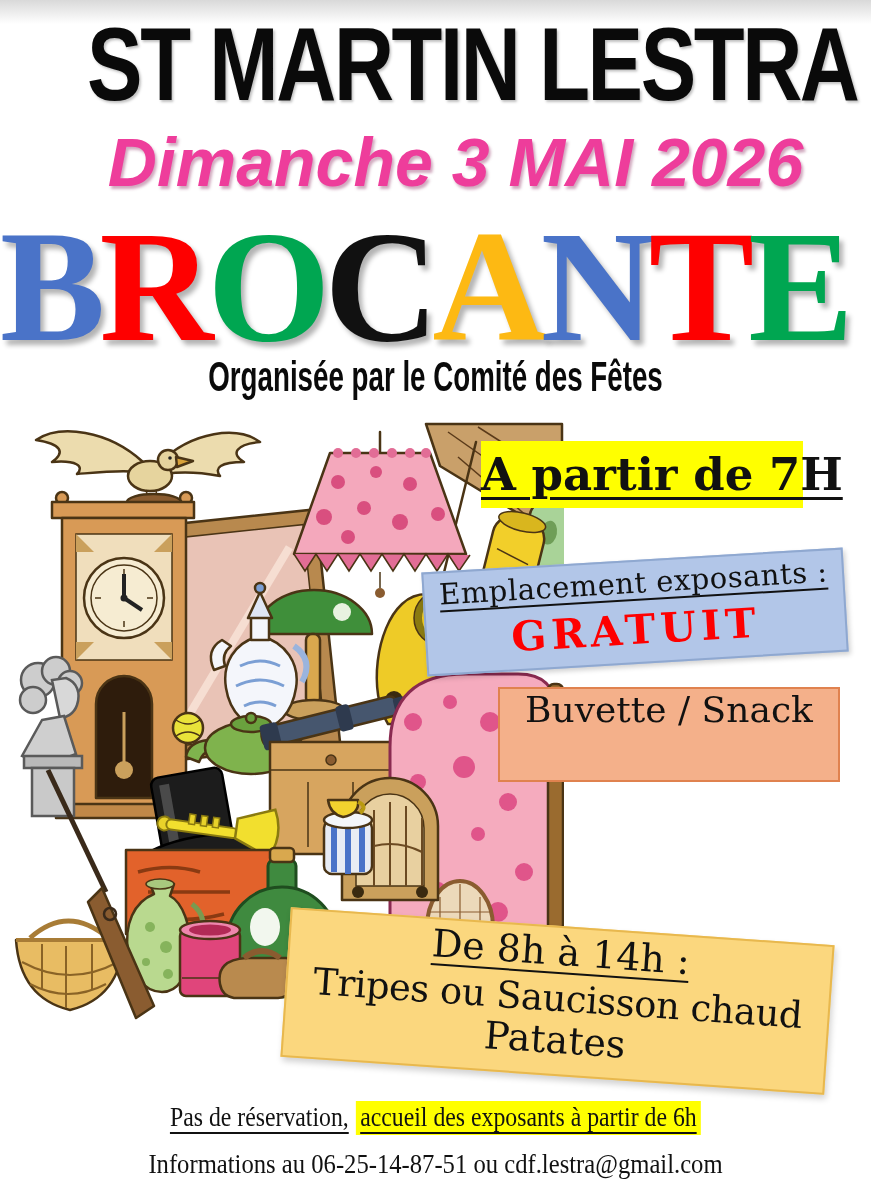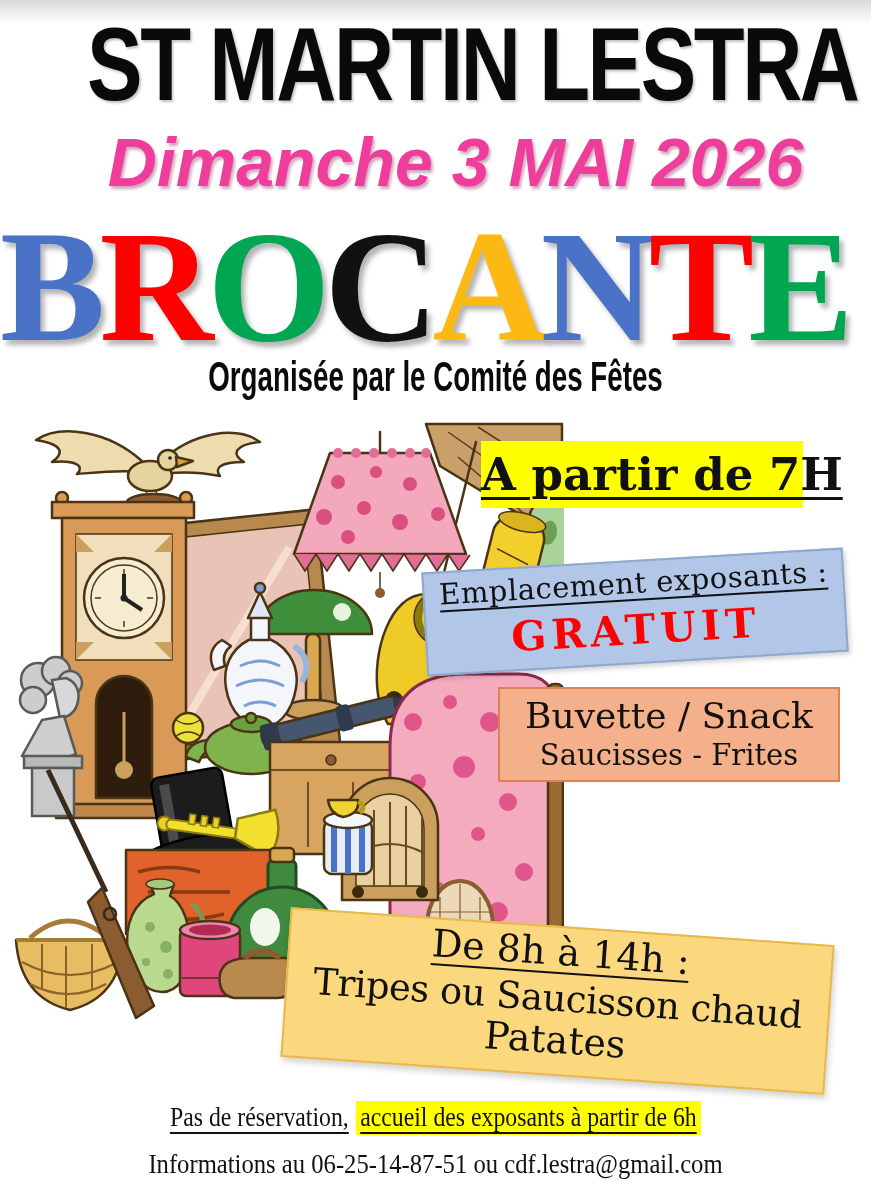--- a/index.html
+++ b/index.html
@@ -30,21 +30,21 @@
   .banner7h{left:481px;top:441px;width:322px;height:67px;text-align:center;
             font-size:45px;font-weight:bold;line-height:67px;white-space:nowrap;
             text-decoration:underline;text-decoration-thickness:3px;text-underline-offset:7px;}
   .bluebox{left:424px;top:560px;width:422px;height:104px;border:2px solid #8fa8d0;
            transform:rotate(-3.4deg);box-shadow:2px 3px 5px rgba(0,0,0,.18);
            text-align:center;padding-top:4px;box-sizing:border-box;}
   .bluebox .l1{font-size:29px;letter-spacing:.5px;white-space:nowrap;
                text-decoration:underline;text-decoration-thickness:2px;text-underline-offset:6px;}
   .bluebox .l2{font-size:41px;font-weight:bold;letter-spacing:5px;margin-top:6px;white-space:nowrap;}
   .orangebox{left:498px;top:687px;width:342px;height:95px;border:2px solid #e0824f;
-             text-align:center;box-sizing:border-box;padding-top:6px;}
+             text-align:center;box-sizing:border-box;padding-top:0;}
   .orangebox .l1{font-size:36px;white-space:nowrap;}
   .orangebox .l2{font-size:29px;margin-top:2px;white-space:nowrap;}
   .tanbox{left:285px;top:926px;width:545px;height:150px;border:2px solid #e8b84e;
           transform:rotate(4deg);box-shadow:2px 4px 6px rgba(0,0,0,.18);
           text-align:center;box-sizing:border-box;padding-top:2px;}
   .tanbox .l1{font-size:38px;white-space:nowrap;
               text-decoration:underline;text-decoration-thickness:2px;text-underline-offset:7px;}
   .tanbox .l2{font-size:37px;margin-top:3px;white-space:nowrap;letter-spacing:-.5px;}
   .tanbox .l3{font-size:38px;margin-top:-2px;white-space:nowrap;}
 
@@ -353,21 +353,20 @@
 
   <div class="abs z3 serifbox banner7h" style="background-color: rgb(255, 255, 0);">A partir de 7H</div>
 
   <div class="abs z2 serifbox bluebox" style="background-color: rgb(178, 198, 232); border-color: rgb(143, 168, 208);">
     <div class="l1">Emplacement exposants :</div>
     <div class="l2" style="color: rgb(254, 0, 0);">GRATUIT</div>
   </div>
 
   <div class="abs z2 serifbox orangebox" style="background-color: rgb(244, 176, 138); border-color: rgb(224, 130, 79);">
     <div class="l1">Buvette / Snack</div>
-    <div class="l2">Saucisses - Frites</div>
   </div>
 
   <div class="abs z2 serifbox tanbox" style="background-color: rgb(251, 215, 126); border-color: rgb(232, 184, 78);">
     <div class="l1">De 8h à 14h :</div>
     <div class="l2">Tripes ou Saucisson chaud</div>
     <div class="l3">Patates</div>
   </div>
 
   <div class="abs z3 foot1">
     <span class="ul">

